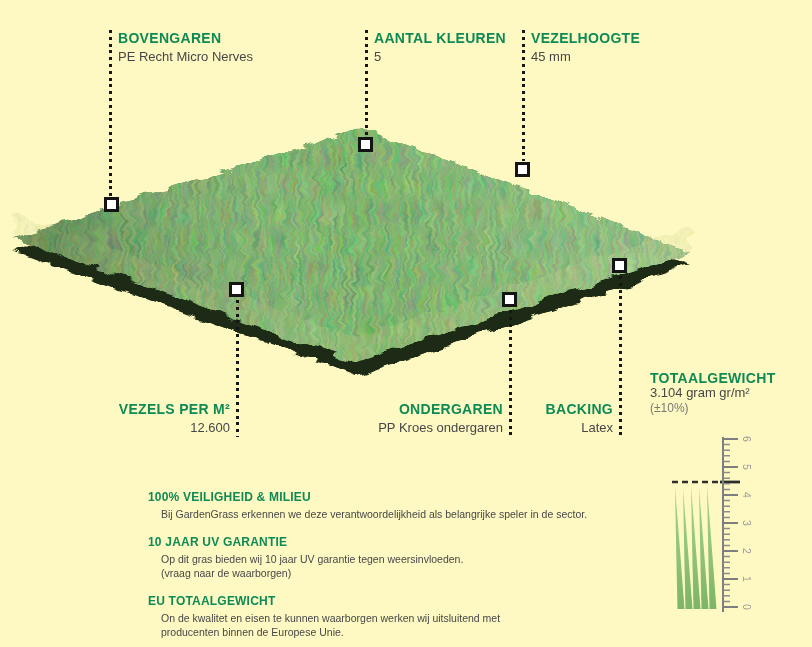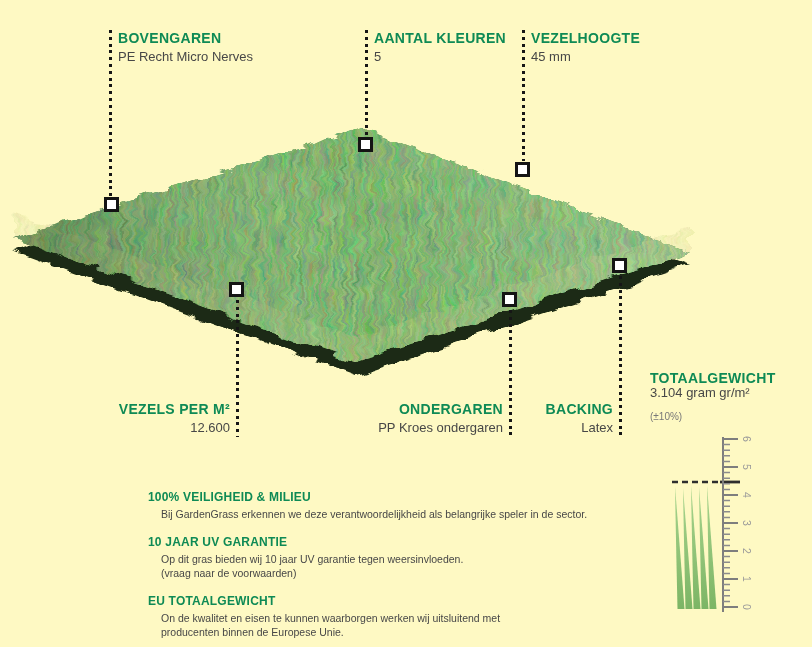--- a/index.html
+++ b/index.html
@@ -18,21 +18,21 @@
   .marker{
     position:absolute;width:9px;height:9px;background:#ffffff;border:3.5px solid var(--marker);
   }
   .spec{position:absolute;line-height:1.12;}
   .spec.right{text-align:right;}
   .spec-title{font-size:14px;font-weight:700;color:var(--accent);letter-spacing:.3px;white-space:nowrap;}
   .spec-value{font-size:13px;color:var(--text);margin-top:3px;white-space:nowrap;}
   .total{position:absolute;line-height:1.1;}
   .total-title{font-size:14px;font-weight:700;color:var(--accent);letter-spacing:.3px;}
   .total-value{font-size:13px;color:var(--text);}
-  .total-tol{font-size:10px;color:var(--muted);margin-top:10px;}
+  .total-tol{font-size:12px;color:var(--muted);margin-top:1px;}
   .info{position:absolute;width:470px;}
   .info-section{margin-bottom:13px;}
   .info-title{font-size:12px;font-weight:700;color:var(--accent);letter-spacing:.2px;margin-bottom:3px;white-space:nowrap;}
   .info-line{font-size:10.5px;color:var(--text);line-height:14.5px;white-space:nowrap;padding-left:13px;}
   .ruler-svg{position:absolute;}
 </style>
 </head>
 <body>
 
 <div class="stage">
@@ -155,21 +155,21 @@
   </svg>
 
   <div class="info" style="left:148px;top:490px;">
     <div class="info-section">
       <div class="info-title">100% VEILIGHEID &amp; MILIEU</div>
       <div class="info-line">Bij GardenGrass erkennen we deze verantwoordelijkheid als belangrijke speler in de sector.</div>
     </div>
     <div class="info-section">
       <div class="info-title">10 JAAR UV GARANTIE</div>
       <div class="info-line">Op dit gras bieden wij 10 jaar UV garantie tegen weersinvloeden.</div>
-      <div class="info-line">(vraag naar de voorwaarden)</div>
+      <div class="info-line">(vraag naar de waarborgen)</div>
     </div>
     <div class="info-section">
       <div class="info-title">EU TOTAALGEWICHT</div>
       <div class="info-line">On de kwalitet en eisen te kunnen waarborgen werken wij uitsluitend met</div>
       <div class="info-line">producenten binnen de Europese Unie.</div>
     </div>
   </div>
 
 </div>
 

